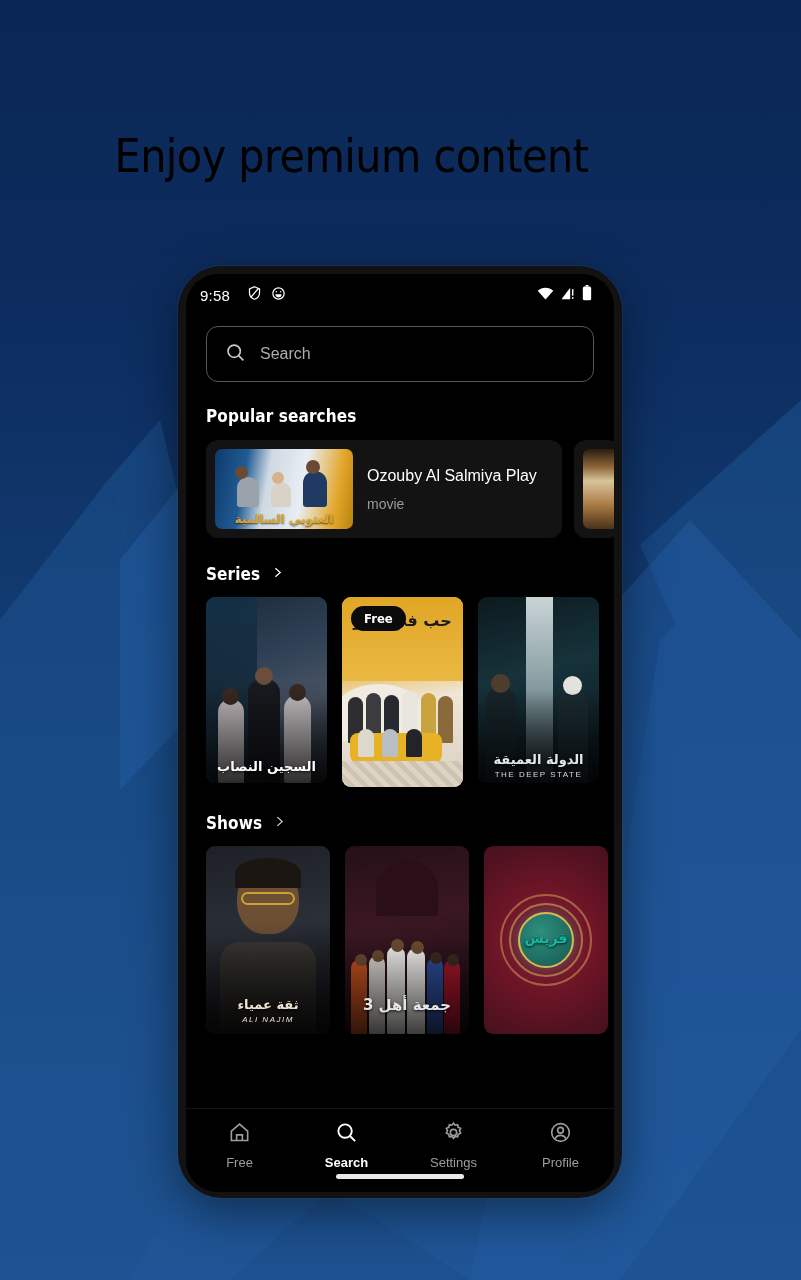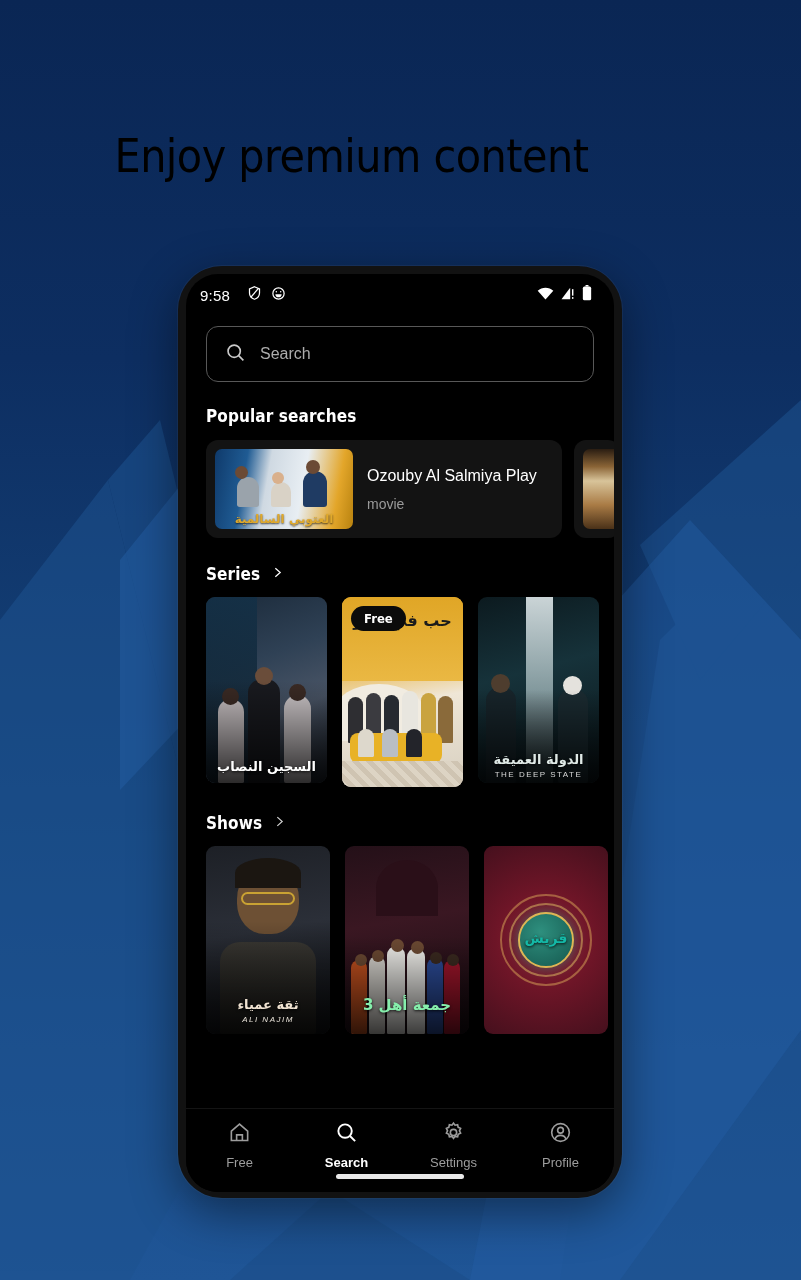--- a/index.html
+++ b/index.html
@@ -355,21 +355,21 @@
             <i class="fig" style="left:42px;width:18px;height:88px;background:#efeeea;"></i>
             <i class="head" style="left:46px;bottom:82px;width:13px;height:13px;background:#6c4a33;"></i>
             <i class="fig" style="left:62px;width:18px;height:86px;background:#f2f1ed;"></i>
             <i class="head" style="left:66px;bottom:80px;width:13px;height:13px;background:#6c4a33;"></i>
             <i class="fig" style="left:82px;width:16px;height:76px;background:#2c4c9a;"></i>
             <i class="head" style="left:85px;bottom:70px;width:12px;height:12px;background:#3b2a20;"></i>
             <i class="fig" style="left:99px;width:16px;height:74px;background:#a2152b;"></i>
             <i class="head" style="left:102px;bottom:68px;width:12px;height:12px;background:#3b2a20;"></i>
             <div style="position:absolute;inset:0;background:linear-gradient(180deg,rgba(0,0,0,0) 48%,rgba(0,0,0,.75) 100%);"></div>
           </div>
-          <div class="ar-title" style="bottom:20px;color:#86efac;font-size:15px;">جمعة أهل 3</div>
+          <div class="ar-title" style="bottom:20px;color:#e5e5e5;font-size:15px;">جمعة أهل 3</div>
         </div>
 
         <div class="poster" style="height:188px;width:124px;">
           <div class="art" style="background:radial-gradient(circle at 50% 50%,#8d1f34 0%,#6d1527 45%,#45101d 100%);">
             <div style="position:absolute;left:50%;top:50%;transform:translate(-50%,-50%);width:92px;height:92px;border-radius:50%;border:2px solid rgba(220,170,90,.5);"></div>
             <div style="position:absolute;left:50%;top:50%;transform:translate(-50%,-50%);width:74px;height:74px;border-radius:50%;border:2px solid rgba(220,170,90,.6);"></div>
             <div style="position:absolute;left:50%;top:50%;transform:translate(-50%,-50%);width:56px;height:56px;border-radius:50%;background:radial-gradient(circle at 40% 35%,#2e8f7e,#14554c);box-shadow:0 0 14px rgba(40,160,140,.55);"></div>
             <div style="position:absolute;left:50%;top:50%;transform:translate(-50%,-50%);width:56px;height:56px;border-radius:50%;border:2px solid #e0b454;"></div>
           </div>
           <div class="ar-title" style="top:50%;bottom:auto;transform:translateY(-60%);color:#14b8a6;font-size:14px;">قريش</div>

